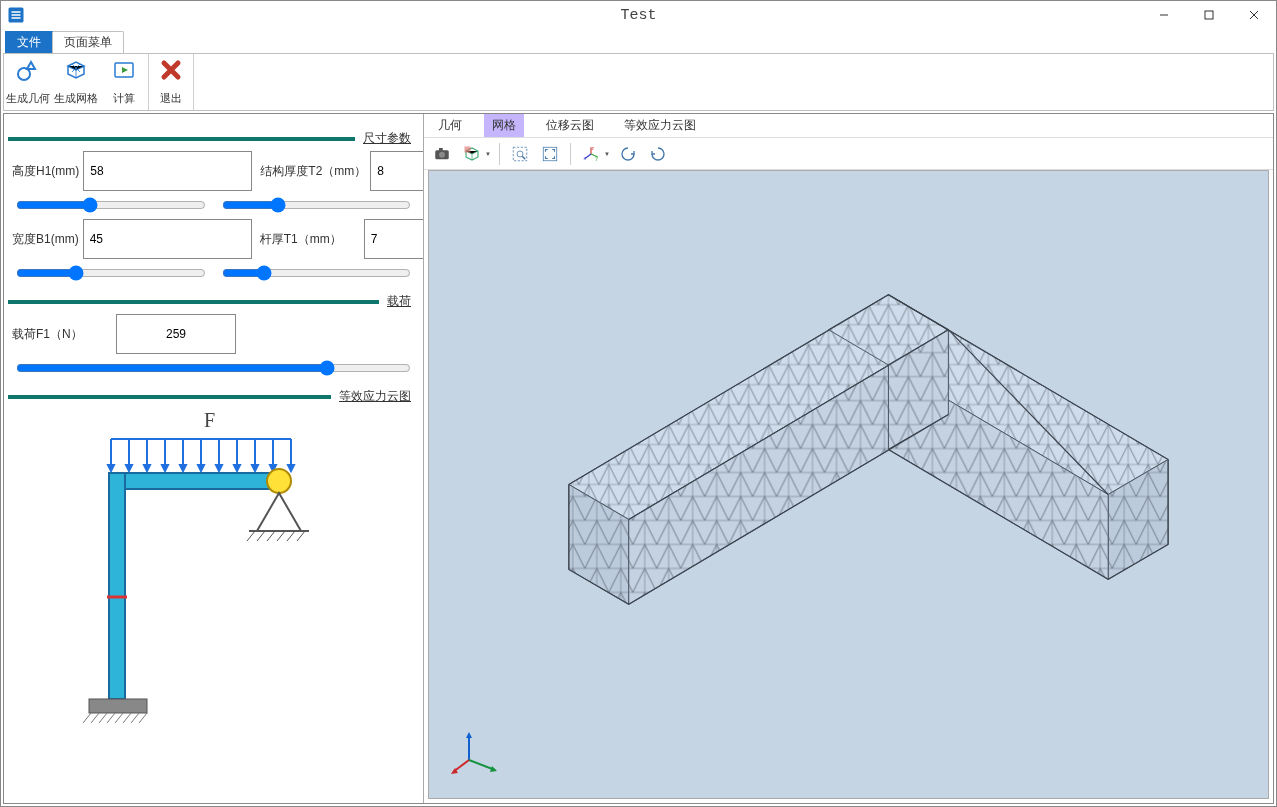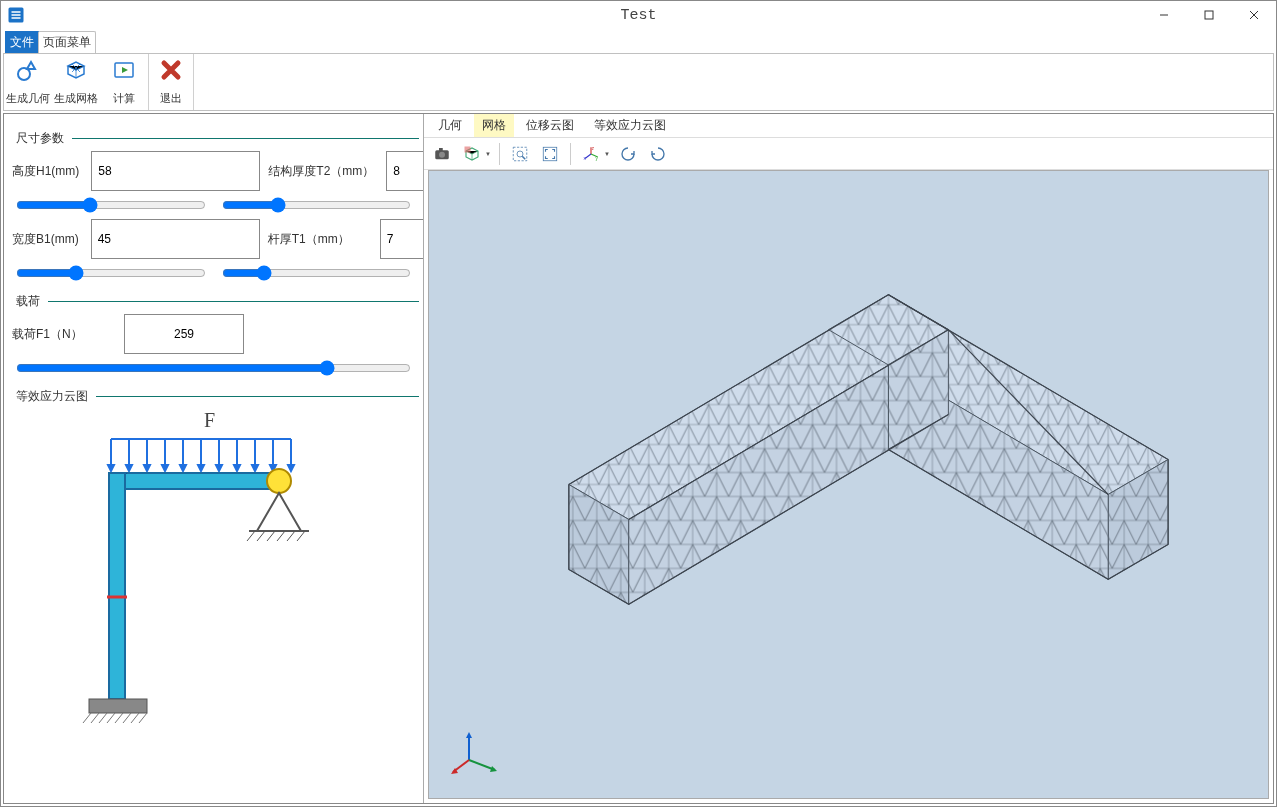--- a/index.html
+++ b/index.html
@@ -15,57 +15,57 @@
 
 
 .titlebar { height: 28px; display: flex; align-items: center; background: #fff; border-bottom: 0; position: relative; }
 .titlebar .app-icon { width: 18px; height: 18px; margin: 0 6px; }
 .titlebar .title { position: absolute; left: 0; right: 0; text-align: center; font-family: "Courier New", monospace; font-size: 15px; color: #444; pointer-events: none; }
 .titlebar .win-controls { margin-left: auto; display: flex; }
 .titlebar .win-btn { width: 45px; height: 28px; display: flex; align-items: center; justify-content: center; color: #222; }
 
 
 .tabstrip { height: 24px; display: flex; align-items: flex-end; background: #fff; }
-.tabstrip .tab { height: 22px; padding: 0 4px; display: flex; align-items: center; background: #fff; border: 1px solid #c0c0c0; border-bottom: none; margin-right: -1px; color: #333; font-size: 12px; }
+.tabstrip .tab { height: 22px; padding: 0 11px; display: flex; align-items: center; background: #fff; border: 1px solid #c0c0c0; border-bottom: none; margin-right: -1px; color: #333; font-size: 12px; }
 .tabstrip .tab.file { background: #1b72c7; color: #fff; border-color: #1b72c7 #1b72c7 #1b72c7 #1b72c7; margin-left: 4px; }
 .tabstrip .tab.active { background: #fff; }
 .tabstrip .other-tab { border-top-left-radius: 2px; border-top-right-radius: 2px; }
 
 
 .ribbon { height: 58px; border: 1px solid #c0c0c0; margin: 0 2px 2px 2px; display: flex; background: #fff; }
 .rgroup { display: flex; border-right: 1px solid #d0d0d0; }
 .rbtn { width: 48px; display: flex; flex-direction: column; align-items: center; justify-content: center; gap: 9px; padding: 4px 2px; }
 .rbtn .lbl { font-size: 11px; color: #333; white-space: nowrap; }
 .ricon { width: 24px; height: 24px; display: block; }
 .rbtn-exit { width: 44px; }
 
 
 .body { flex: 1; display: flex; border: 1px solid #888; margin: 0 2px 2px 2px; overflow: hidden; }
 
 
 .left { width: 420px; background: #fff; border-right: 1px solid #aaa; padding: 6px 4px; overflow: auto; }
-fieldset.section-divider { border: none; border-top: 1px solid #0f766e; margin: 10px 0 4px 0; padding: 0; text-align: left; }
+fieldset.section-divider { border: none; border-top: 4px solid #0f766e; margin: 10px 0 4px 0; padding: 0; text-align: right; text-decoration: underline; }
 fieldset.section-divider legend { padding: 0 8px; font-size: 12px; color: #333; }
 .row { display: flex; align-items: center; margin: 4px 0; }
-.col { flex: 1; display: flex; align-items: center; padding: 0 4px; gap: 12px; }
+.col { flex: 1; display: flex; align-items: center; padding: 0 4px; gap: 4px; }
 .pl { font-size: 12px; color: #333; white-space: nowrap; min-width: 66px; }
 .pl-wide { min-width: 100px; }
 .pinput { flex: 1; height: 40px; border: 1px solid #888; padding: 16px 6px; font-size: 12px; }
 .pinput-narrow { width: 84px; flex: 0 0 84px; }
 .slider { flex: 1; margin: 2px 4px; }
 input[type=range] { width: 100%; }
 
 
 .diagram-wrap { margin: 0 8px; display: flex; justify-content: center; }
 
 
 .right { flex: 1; display: flex; flex-direction: column; background: #fff; }
-.rtabs { height: 24px; display: flex; align-items: center; border-bottom: 1px solid #ddd; padding-left: 6px; gap: 4px; }
+.rtabs { height: 24px; display: flex; align-items: center; border-bottom: 1px solid #ddd; padding-left: 6px; gap: 14px; }
 .rtabs .vtab { padding: 3px 8px; font-size: 12px; color: #333; }
-.rtabs .vtab.selected { background: #fef9c3; }
+.rtabs .vtab.selected { background: #c4b5fd; }
 .viewer-toolbar { height: 32px; display: flex; align-items: center; gap: 6px; padding: 0 6px; border-bottom: 1px solid #ddd; }
 .vtool { width: 24px; height: 24px; display: flex; align-items: center; justify-content: center; border: 1px solid transparent; }
 .vsep { width: 1px; height: 22px; background: #ccc; margin: 0 2px; }
 .drop-arrow { font-size: 6px; color: #555; margin-left: 1px; }
 .viewport { flex: 1; position: relative; background: #c5d5e4; margin: 0 4px 4px 4px; border: 1px solid #aaa; overflow: hidden; }
 .axis-triad { position: absolute; left: 22px; bottom: 22px; }
 
 </style>
 </head>
 <body>

